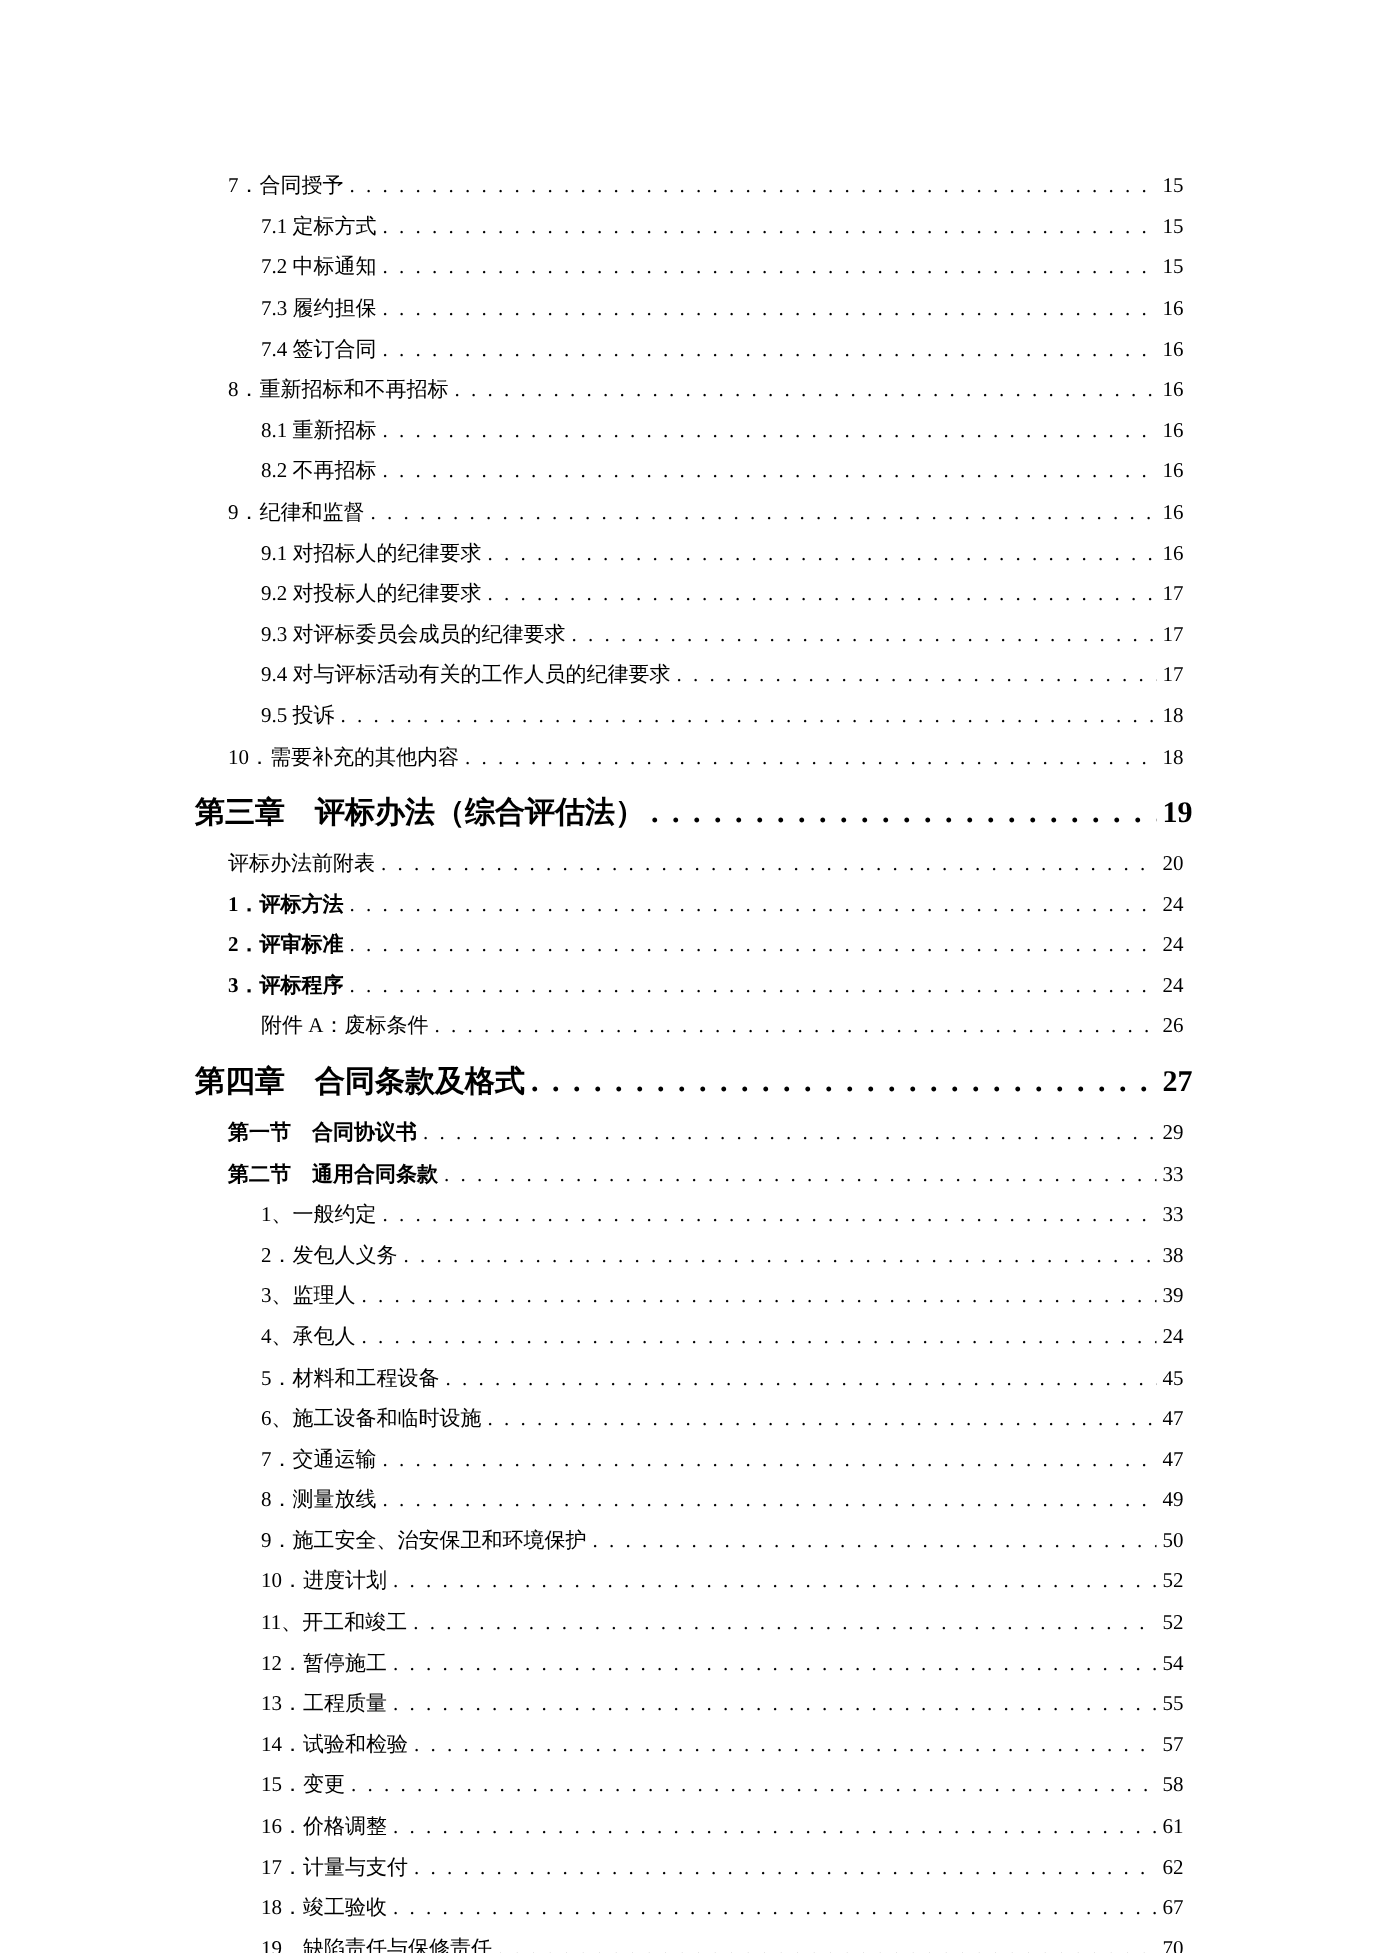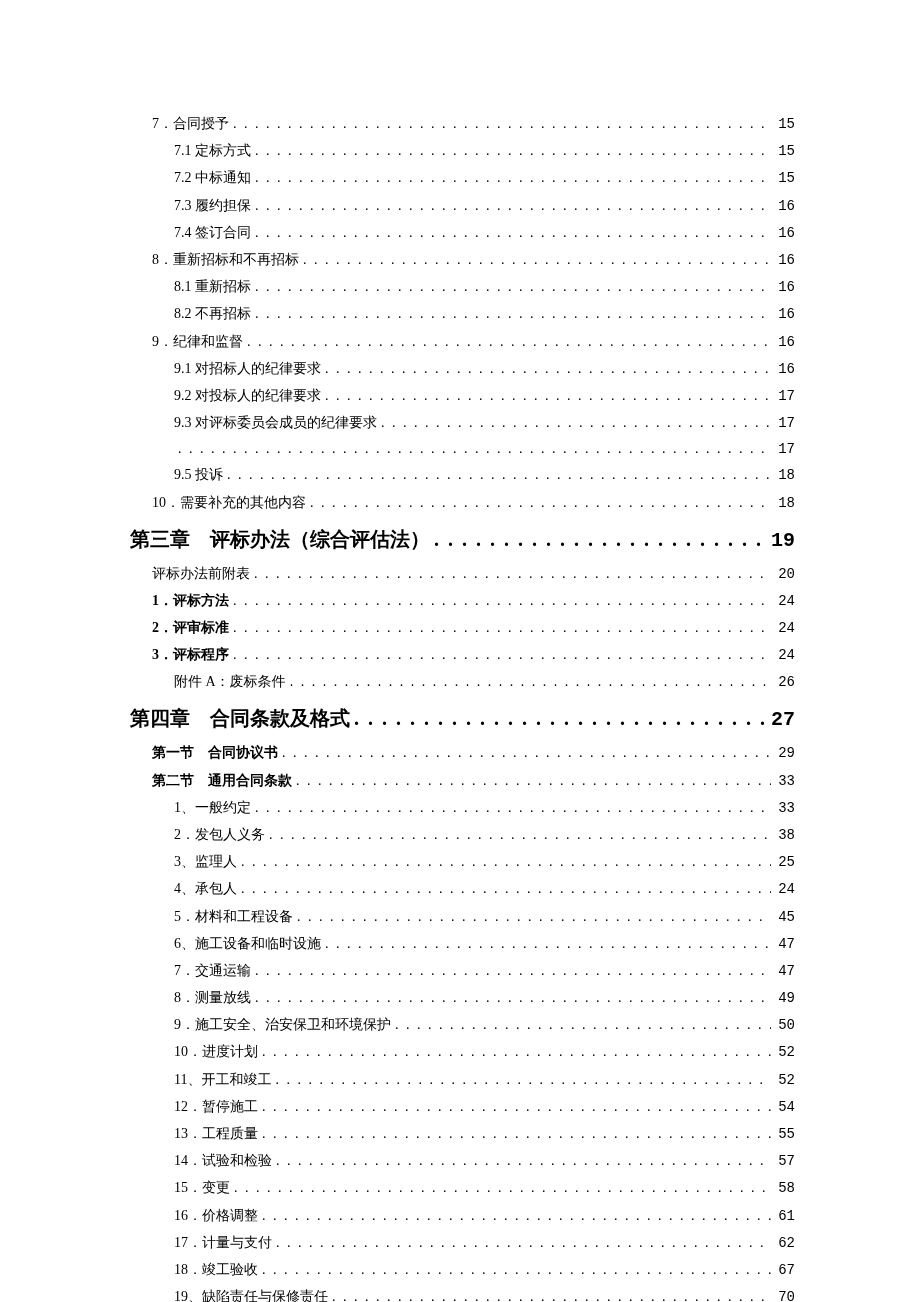--- a/index.html
+++ b/index.html
@@ -29,23 +29,21 @@
   }
   .toc-line .dots {
     flex: 1 1 auto;
     overflow: hidden;
     letter-spacing: 2px;
     color: #000;
     margin: 0 4px;
   }
   .toc-line .pagenum {
     flex: 0 0 auto;
-    text-align: right;
     min-width: 20px;
-    font-family: Liberation Mono, monospace;
   }
   .indent-1 { padding-left: 22px; }
   .indent-2 { padding-left: 44px; }
   .chapter {
     font-weight: bold;
     font-size: 20px;
     margin-top: 14px;
     margin-bottom: 12px;
   }
   .section-bold .label {
@@ -115,20 +113,21 @@
         <span class="label">9.2 对投标人的纪律要求</span>
         <span class="dots">. . . . . . . . . . . . . . . . . . . . . . . . . . . . . . . . . . . . . . . . . . . . . . . . . . . . . . . . . . . . . . . . . . . . . . . . . . . . . . . . . . . . . . . . . . . . . . . . . . . . . . . . . . . . . . . . . . . . . . . . . . . . . . . . . . . . . . . . . . . . . . . . . . . . . . . . . . . . . . . . . . . . . . . . . . . . . . . . . . . . . . . . . . . . . . . . . . . . . . . . </span>
         <span class="pagenum">17</span>
       </div>
       <div class="toc-line indent-2">
         <span class="label">9.3 对评标委员会成员的纪律要求</span>
         <span class="dots">. . . . . . . . . . . . . . . . . . . . . . . . . . . . . . . . . . . . . . . . . . . . . . . . . . . . . . . . . . . . . . . . . . . . . . . . . . . . . . . . . . . . . . . . . . . . . . . . . . . . . . . . . . . . . . . . . . . . . . . . . . . . . . . . . . . . . . . . . . . . . . . . . . . . . . . . . . . . . . . . . . . . . . . . . . . . . . . . . . . . . . . . . . . . . . . . . . . . . . . . </span>
         <span class="pagenum">17</span>
       </div>
       <div class="toc-line indent-2">
+        <span class="label">9.4 对与评标活动有关的工作人员的纪律要求</span>
         <span class="dots">. . . . . . . . . . . . . . . . . . . . . . . . . . . . . . . . . . . . . . . . . . . . . . . . . . . . . . . . . . . . . . . . . . . . . . . . . . . . . . . . . . . . . . . . . . . . . . . . . . . . . . . . . . . . . . . . . . . . . . . . . . . . . . . . . . . . . . . . . . . . . . . . . . . . . . . . . . . . . . . . . . . . . . . . . . . . . . . . . . . . . . . . . . . . . . . . . . . . . . . . </span>
         <span class="pagenum">17</span>
       </div>
       <div class="toc-line indent-2">
         <span class="label">9.5 投诉</span>
         <span class="dots">. . . . . . . . . . . . . . . . . . . . . . . . . . . . . . . . . . . . . . . . . . . . . . . . . . . . . . . . . . . . . . . . . . . . . . . . . . . . . . . . . . . . . . . . . . . . . . . . . . . . . . . . . . . . . . . . . . . . . . . . . . . . . . . . . . . . . . . . . . . . . . . . . . . . . . . . . . . . . . . . . . . . . . . . . . . . . . . . . . . . . . . . . . . . . . . . . . . . . . . . </span>
         <span class="pagenum">18</span>
       </div>
       <div class="toc-line indent-1">
         <span class="label">10．需要补充的其他内容</span>
@@ -186,21 +185,21 @@
         <span class="pagenum">33</span>
       </div>
       <div class="toc-line indent-2">
         <span class="label">2．发包人义务</span>
         <span class="dots">. . . . . . . . . . . . . . . . . . . . . . . . . . . . . . . . . . . . . . . . . . . . . . . . . . . . . . . . . . . . . . . . . . . . . . . . . . . . . . . . . . . . . . . . . . . . . . . . . . . . . . . . . . . . . . . . . . . . . . . . . . . . . . . . . . . . . . . . . . . . . . . . . . . . . . . . . . . . . . . . . . . . . . . . . . . . . . . . . . . . . . . . . . . . . . . . . . . . . . . . </span>
         <span class="pagenum">38</span>
       </div>
       <div class="toc-line indent-2">
         <span class="label">3、监理人</span>
         <span class="dots">. . . . . . . . . . . . . . . . . . . . . . . . . . . . . . . . . . . . . . . . . . . . . . . . . . . . . . . . . . . . . . . . . . . . . . . . . . . . . . . . . . . . . . . . . . . . . . . . . . . . . . . . . . . . . . . . . . . . . . . . . . . . . . . . . . . . . . . . . . . . . . . . . . . . . . . . . . . . . . . . . . . . . . . . . . . . . . . . . . . . . . . . . . . . . . . . . . . . . . . . </span>
-        <span class="pagenum">25</span>
+        <span class="pagenum">39</span>
       </div>
       <div class="toc-line indent-2">
         <span class="label">4、承包人</span>
         <span class="dots">. . . . . . . . . . . . . . . . . . . . . . . . . . . . . . . . . . . . . . . . . . . . . . . . . . . . . . . . . . . . . . . . . . . . . . . . . . . . . . . . . . . . . . . . . . . . . . . . . . . . . . . . . . . . . . . . . . . . . . . . . . . . . . . . . . . . . . . . . . . . . . . . . . . . . . . . . . . . . . . . . . . . . . . . . . . . . . . . . . . . . . . . . . . . . . . . . . . . . . . . </span>
         <span class="pagenum">24</span>
       </div>
       <div class="toc-line indent-2">
         <span class="label">5．材料和工程设备</span>
         <span class="dots">. . . . . . . . . . . . . . . . . . . . . . . . . . . . . . . . . . . . . . . . . . . . . . . . . . . . . . . . . . . . . . . . . . . . . . . . . . . . . . . . . . . . . . . . . . . . . . . . . . . . . . . . . . . . . . . . . . . . . . . . . . . . . . . . . . . . . . . . . . . . . . . . . . . . . . . . . . . . . . . . . . . . . . . . . . . . . . . . . . . . . . . . . . . . . . . . . . . . . . . . </span>
         <span class="pagenum">45</span>

